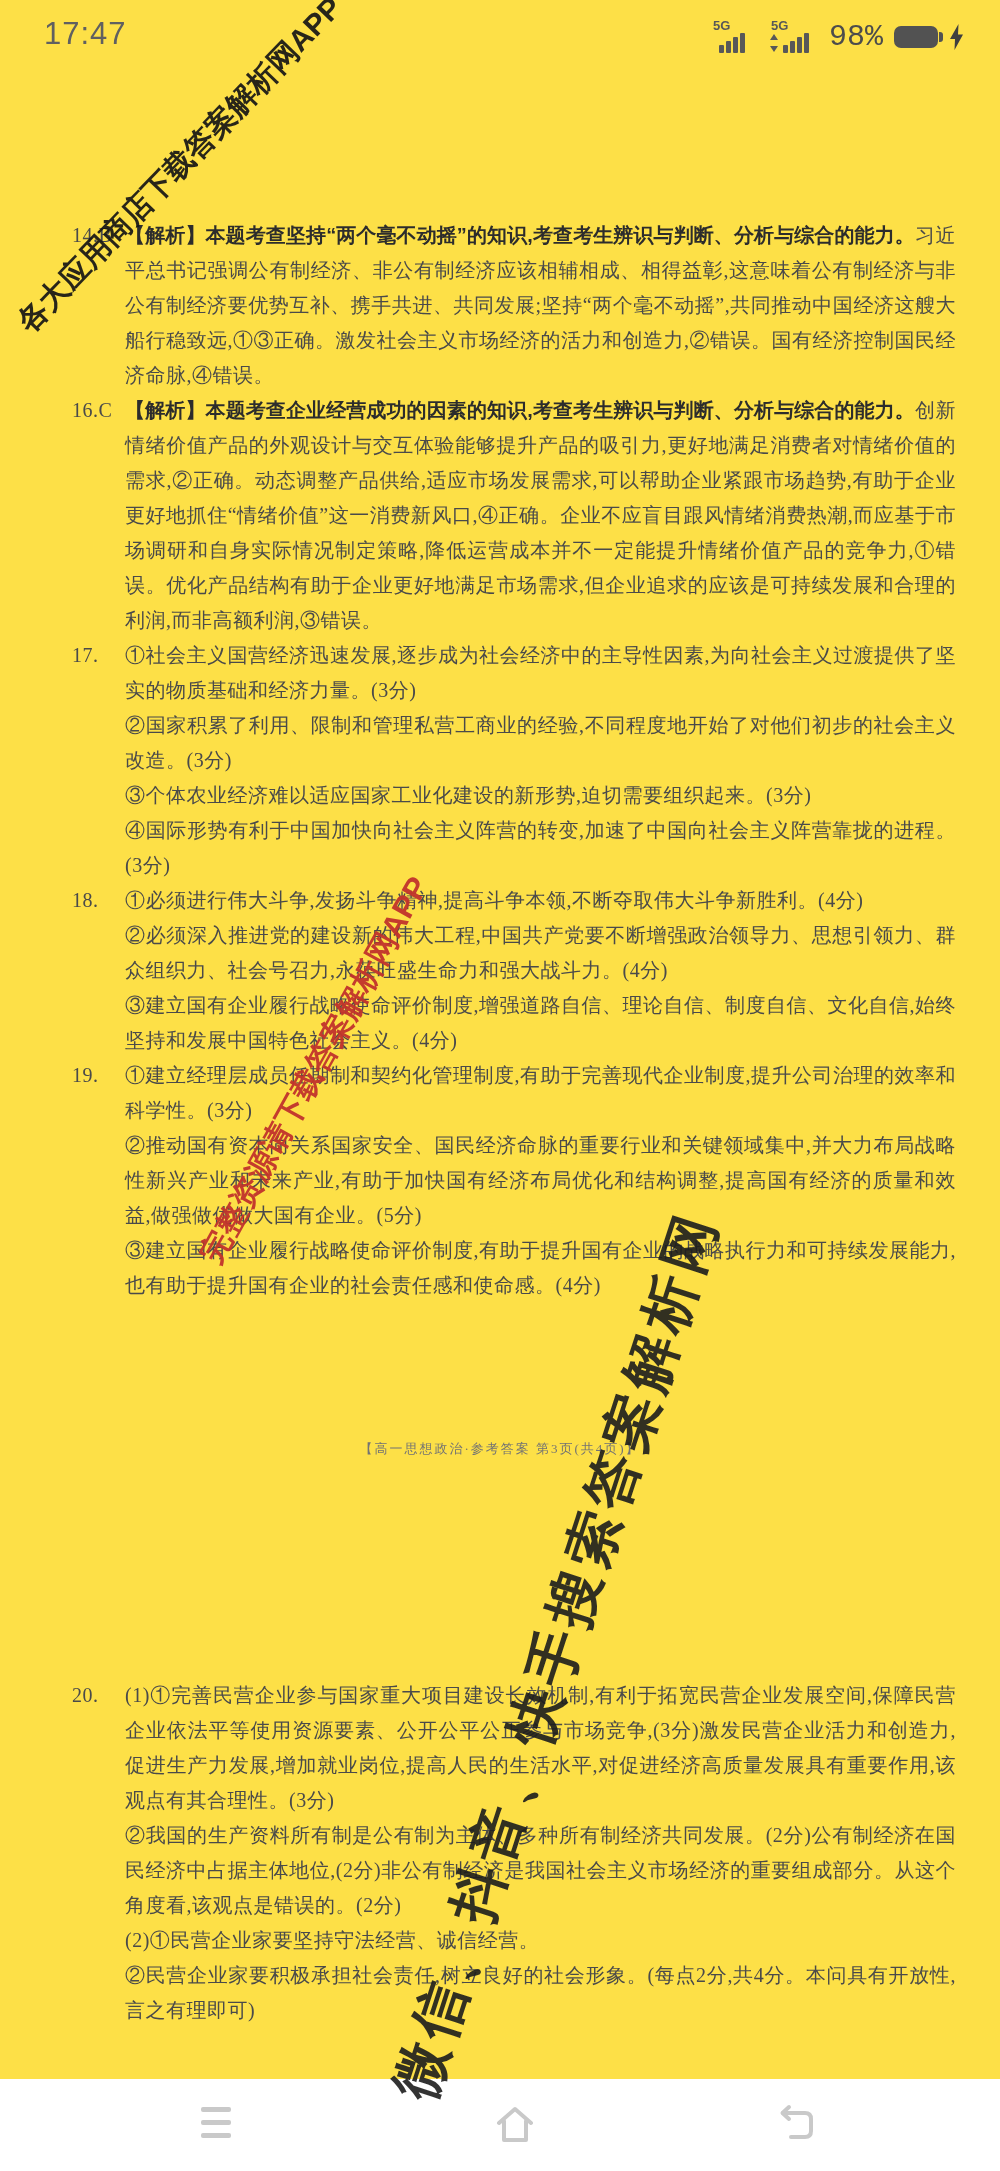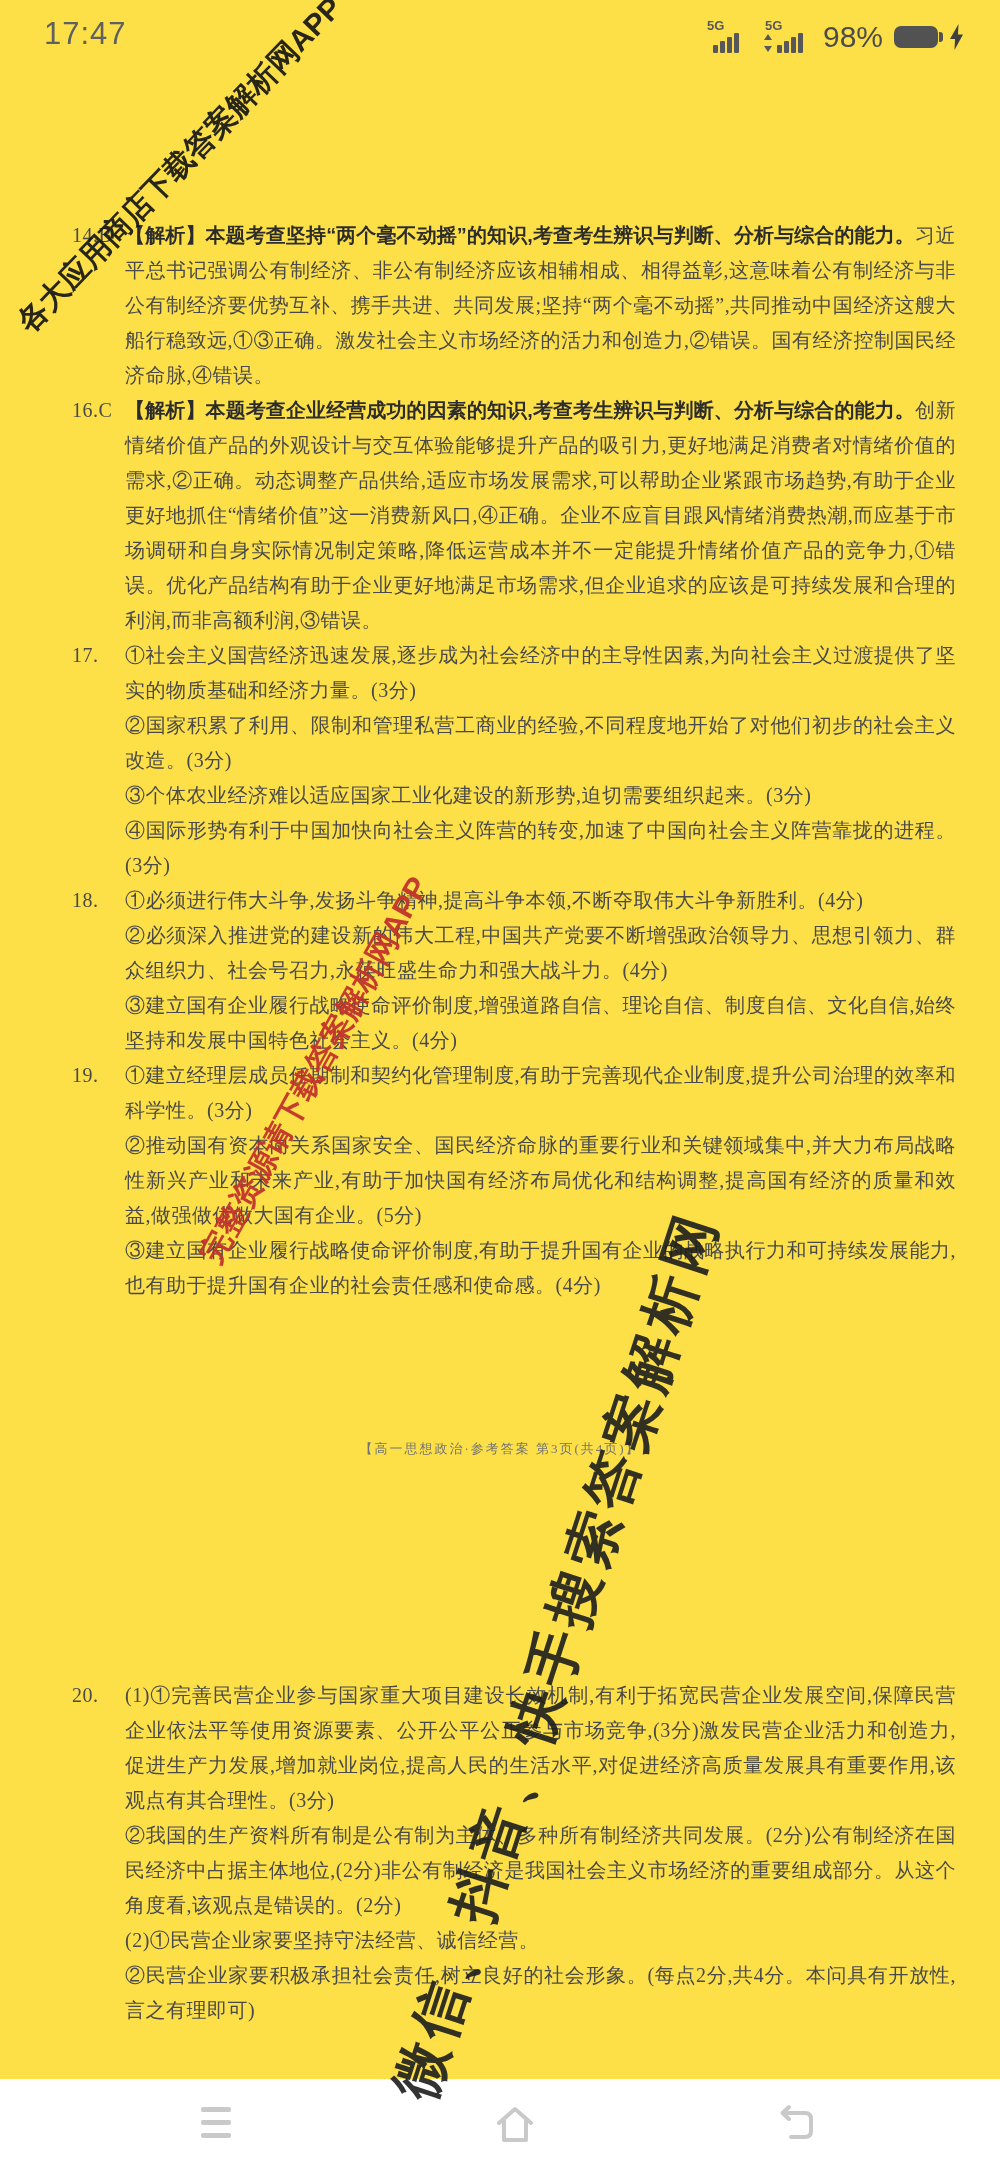--- a/index.html
+++ b/index.html
@@ -14,21 +14,21 @@
   .sig{position:relative;width:47px;height:38px;}
   .sig .sig-label{position:absolute;left:0;top:0;font-family:"Liberation Sans",sans-serif;
                   font-size:13px;font-weight:700;color:#585858;}
   .sig .bars{position:absolute;left:6px;bottom:3px;display:flex;align-items:flex-end;gap:2px;}
   .sig .bars i{display:block;width:5px;background:#585858;border-radius:1px;}
   .sig .b1{height:8px;} .sig .b2{height:12px;} .sig .b3{height:16px;} .sig .b4{height:20px;}
   .updown{position:absolute;left:-1px;bottom:4px;width:7px;height:18px;}
   .updown i{position:absolute;left:0;width:0;height:0;border-left:4px solid transparent;border-right:4px solid transparent;}
   .updown .up{top:0;border-bottom:6px solid #585858;}
   .updown .dn{bottom:0;border-top:6px solid #585858;}
-  .batt-pct{font-family:Liberation Sans, sans-serif;font-size:30px;color:#4c4c4c;letter-spacing:0;}
+  .batt-pct{font-family:Liberation Mono, monospace;font-size:30px;color:#4c4c4c;letter-spacing:0;}
   .battery{position:relative;width:44px;height:22px;background:#525252;border-radius:7px;}
   .battery:after{content:"";position:absolute;right:-5px;top:6px;width:4px;height:10px;background:#525252;
                  border-radius:0 3px 3px 0;}
   .bolt{width:15px;height:26px;}
 
   
   .doc-block{position:absolute;left:0;right:0;padding:0 44px 0 72px;z-index:5;}
   .page3{top:218px;}
   .page4{top:1678px;}
   .para{margin:0 0 0 53px;text-align:justify;font-size:20px;line-height:35px;color:#4a4a4a;

